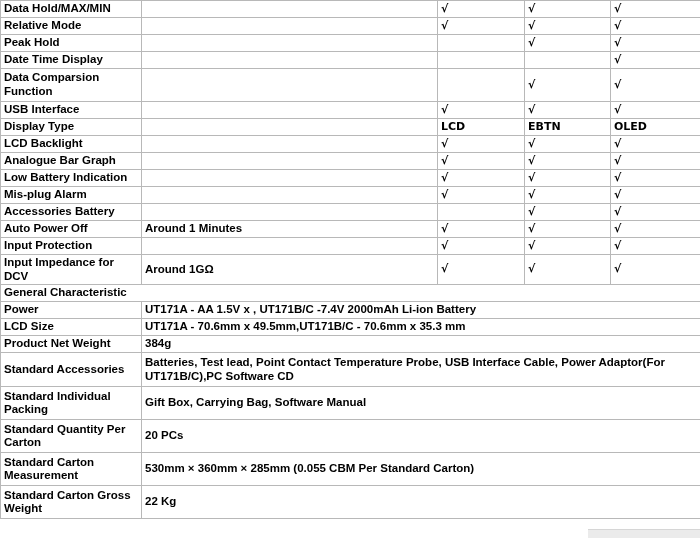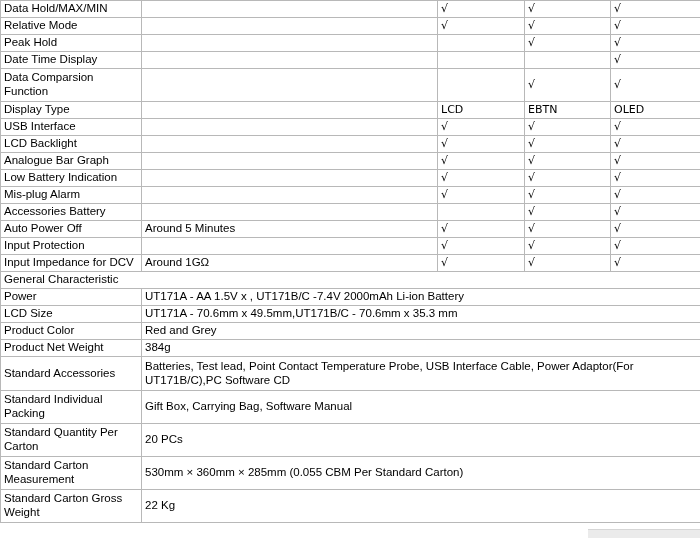--- a/index.html
+++ b/index.html
@@ -55,20 +55,21 @@
     top: 529px;
     width: 112px;
     height: 9px;
     background: #ebebeb;
     border-top: 1px solid #d6d6d6;
   }
   .sheet {
     position: relative;
     width: 700px;
     height: 538px;
+    font-weight: bold;
   }
 </style>
 </head>
 <body>
 
 <div class="sheet">
   <table id="spec-table">
     <colgroup>
       <col class="c1">
         <col class="c2">
@@ -106,34 +107,34 @@
           <td class="tick">√</td>
         </tr>
         <tr class="r-two">
           <td class="label">Data Comparsion Function</td>
           <td class="valcell"></td>
           <td class="tick"></td>
           <td class="tick">√</td>
           <td class="tick">√</td>
         </tr>
         <tr class="r-std">
+          <td class="label">USB Interface</td>
+          <td class="valcell"></td>
+          <td class="tick">√</td>
+          <td class="tick">√</td>
+          <td class="tick">√</td>
+        </tr>
+        <tr class="r-std">
           <td class="label">Display Type</td>
           <td class="valcell"></td>
           <td class="tick">LCD</td>
           <td class="tick">EBTN</td>
           <td class="tick">OLED</td>
         </tr>
         <tr class="r-std">
-          <td class="label">USB Interface</td>
-          <td class="valcell"></td>
-          <td class="tick">√</td>
-          <td class="tick">√</td>
-          <td class="tick">√</td>
-        </tr>
-        <tr class="r-std">
           <td class="label">LCD Backlight</td>
           <td class="valcell"></td>
           <td class="tick">√</td>
           <td class="tick">√</td>
           <td class="tick">√</td>
         </tr>
         <tr class="r-std">
           <td class="label">Analogue Bar Graph</td>
           <td class="valcell"></td>
           <td class="tick">√</td>
@@ -156,21 +157,21 @@
         </tr>
         <tr class="r-std">
           <td class="label">Accessories Battery</td>
           <td class="valcell"></td>
           <td class="tick"></td>
           <td class="tick">√</td>
           <td class="tick">√</td>
         </tr>
         <tr class="r-std">
           <td class="label">Auto Power Off</td>
-          <td class="valcell">Around 5 Minutes</td>
+          <td class="valcell">Around 1 Minutes</td>
           <td class="tick">√</td>
           <td class="tick">√</td>
           <td class="tick">√</td>
         </tr>
         <tr class="r-std">
           <td class="label">Input Protection</td>
           <td class="valcell"></td>
           <td class="tick">√</td>
           <td class="tick">√</td>
           <td class="tick">√</td>
@@ -185,24 +186,20 @@
         <tr class="r-std">
           <td class="label span-all" colspan="5">General Characteristic</td>
         </tr>
         <tr class="r-std">
           <td class="label">Power</td>
           <td class="valcell" colspan="4">UT171A - AA 1.5V x , UT171B/C -7.4V  2000mAh  Li-ion Battery</td>
         </tr>
         <tr class="r-std">
           <td class="label">LCD Size</td>
           <td class="valcell" colspan="4">UT171A - 70.6mm x 49.5mm,UT171B/C - 70.6mm x 35.3 mm</td>
-        </tr>
-        <tr class="r-std">
-          <td class="label">Product Color</td>
-          <td class="valcell" colspan="4">Red and Grey</td>
         </tr>
         <tr class="r-std">
           <td class="label">Product Net Weight</td>
           <td class="valcell" colspan="4">384g</td>
         </tr>
         <tr class="r-tall">
           <td class="label">Standard Accessories</td>
           <td class="valcell" colspan="4">Batteries, Test lead, Point Contact Temperature Probe, USB Interface Cable, Power Adaptor(For UT171B/C),PC Software CD</td>
         </tr>
         <tr class="r-two">

